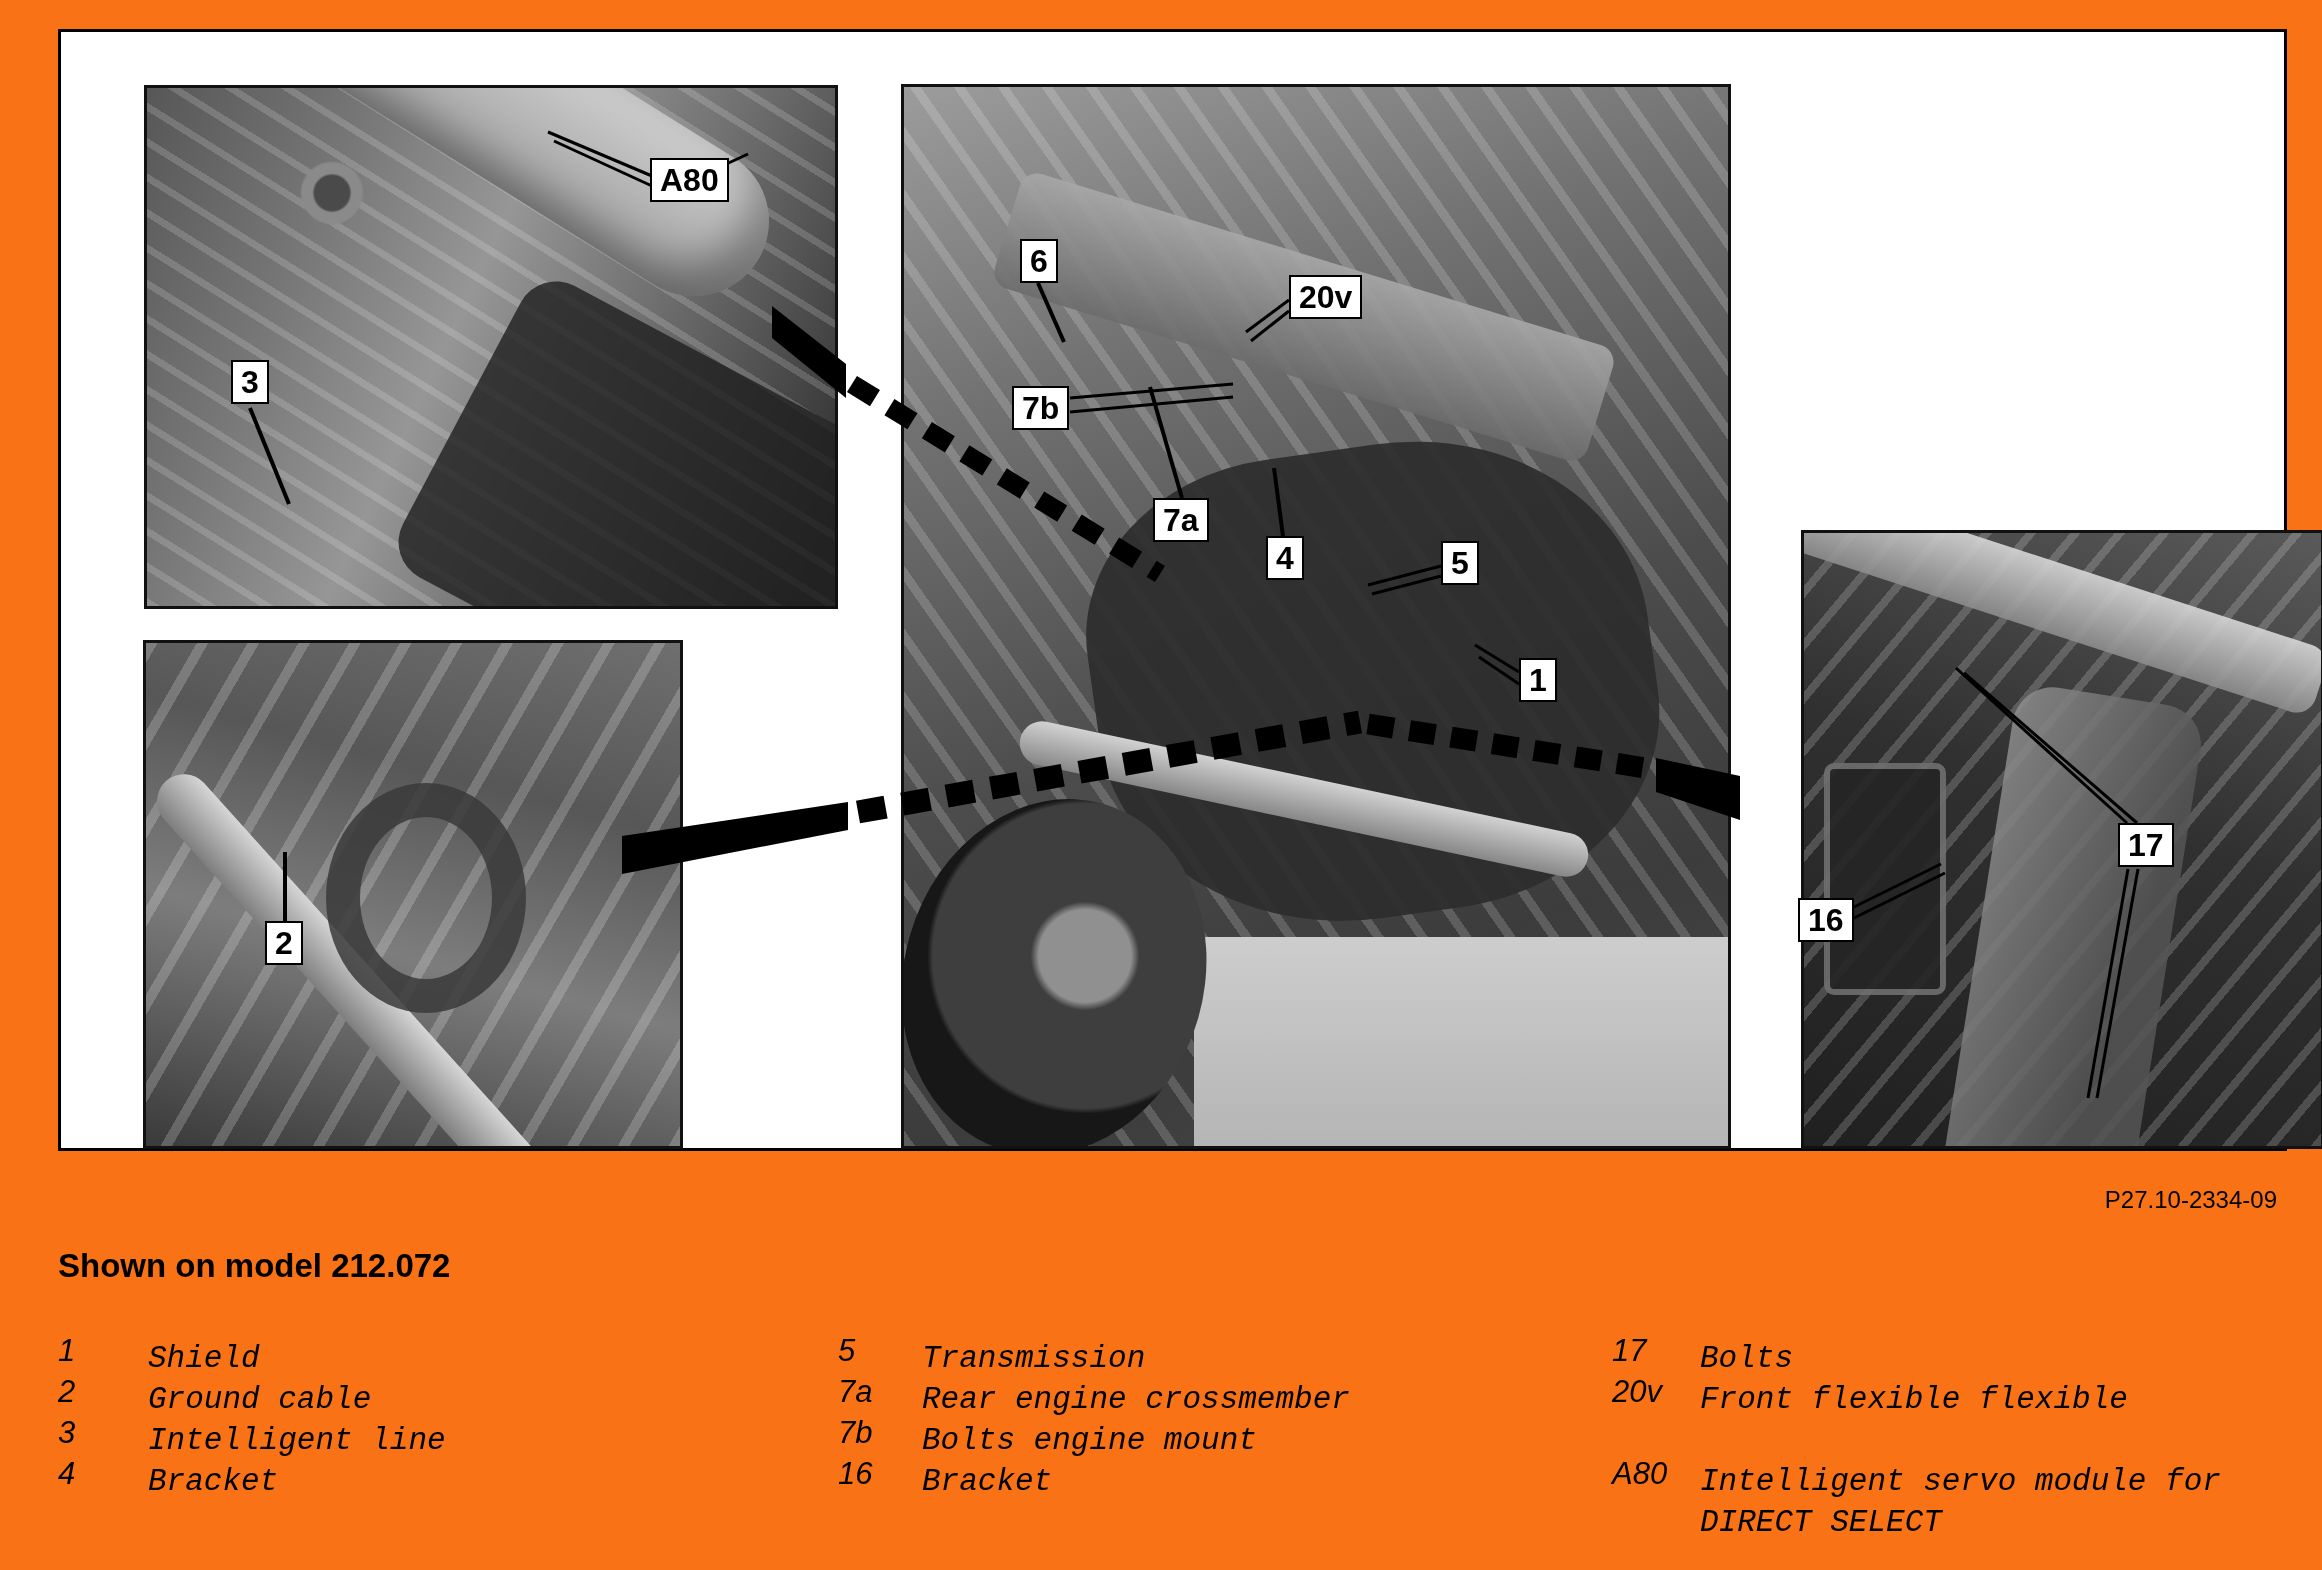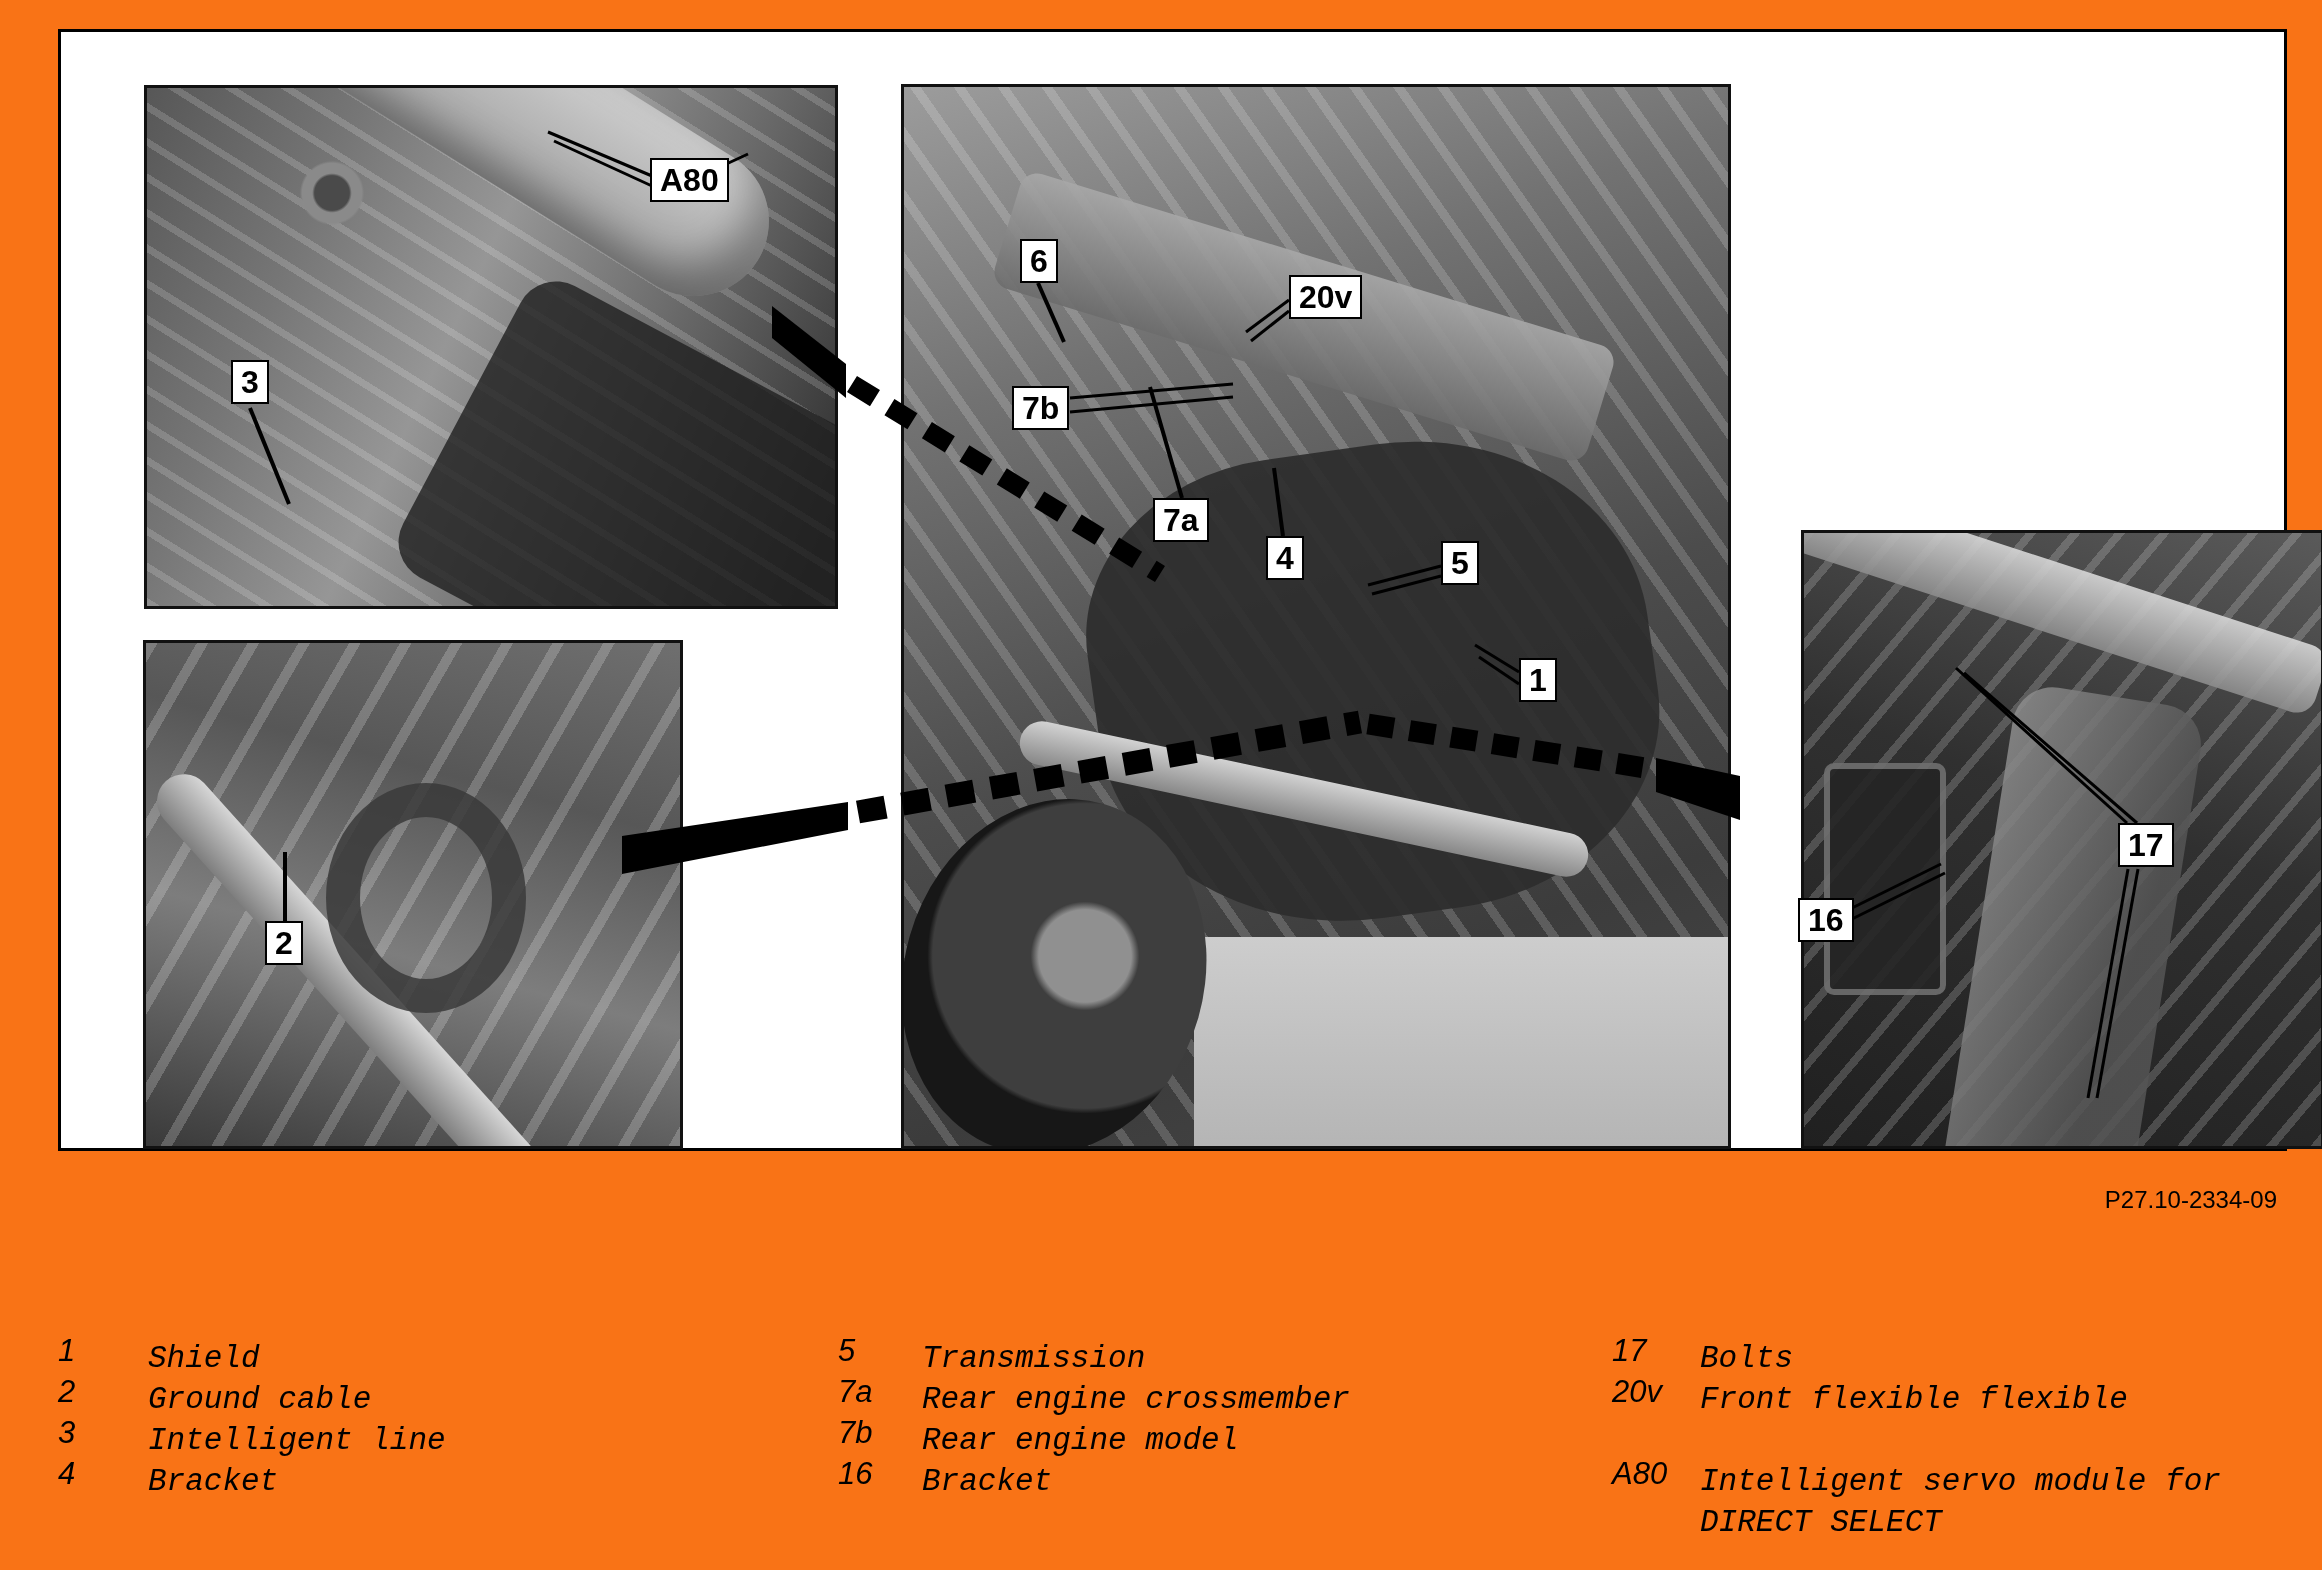--- a/index.html
+++ b/index.html
@@ -137,20 +137,21 @@
   <div class="callout" style="left:1289px;top:275px;">20v</div>
   <div class="callout" style="left:1012px;top:386px;">7b</div>
   <div class="callout" style="left:1153px;top:498px;">7a</div>
   <div class="callout" style="left:1266px;top:536px;">4</div>
   <div class="callout" style="left:1441px;top:541px;">5</div>
   <div class="callout" style="left:1519px;top:658px;">1</div>
   <div class="callout" style="left:1798px;top:898px;">16</div>
   <div class="callout" style="left:2118px;top:823px;">17</div>
 
   <div class="fig-code">P27.10-2334-09</div>
+  <div class="caption">Shown on model 212.072</div>
 
   <div class="leg c1" style="left:58px;top:1330px;width:700px;">
     <span class="num">1</span>
     <span class="lab">Shield</span>
     </div>
   <div class="leg c1" style="left:58px;top:1371px;width:700px;">
     <span class="num">2</span>
     <span class="lab">Ground cable</span>
     </div>
   <div class="leg c1" style="left:58px;top:1412px;width:700px;">
@@ -165,21 +166,21 @@
   <div class="leg c2" style="left:838px;top:1330px;width:720px;">
     <span class="num">5</span>
     <span class="lab">Transmission</span>
     </div>
   <div class="leg c2" style="left:838px;top:1371px;width:720px;">
     <span class="num">7a</span>
     <span class="lab">Rear engine crossmember</span>
     </div>
   <div class="leg c2" style="left:838px;top:1412px;width:720px;">
     <span class="num">7b</span>
-    <span class="lab">Rear engine model</span>
+    <span class="lab">Bolts engine mount</span>
     </div>
   <div class="leg c2" style="left:838px;top:1453px;width:720px;">
     <span class="num">16</span>
     <span class="lab">Bracket</span>
     </div>
 
   <div class="leg c3" style="left:1612px;top:1330px;width:660px;">
     <span class="num">17</span>
     <span class="lab">Bolts</span>
     </div>

